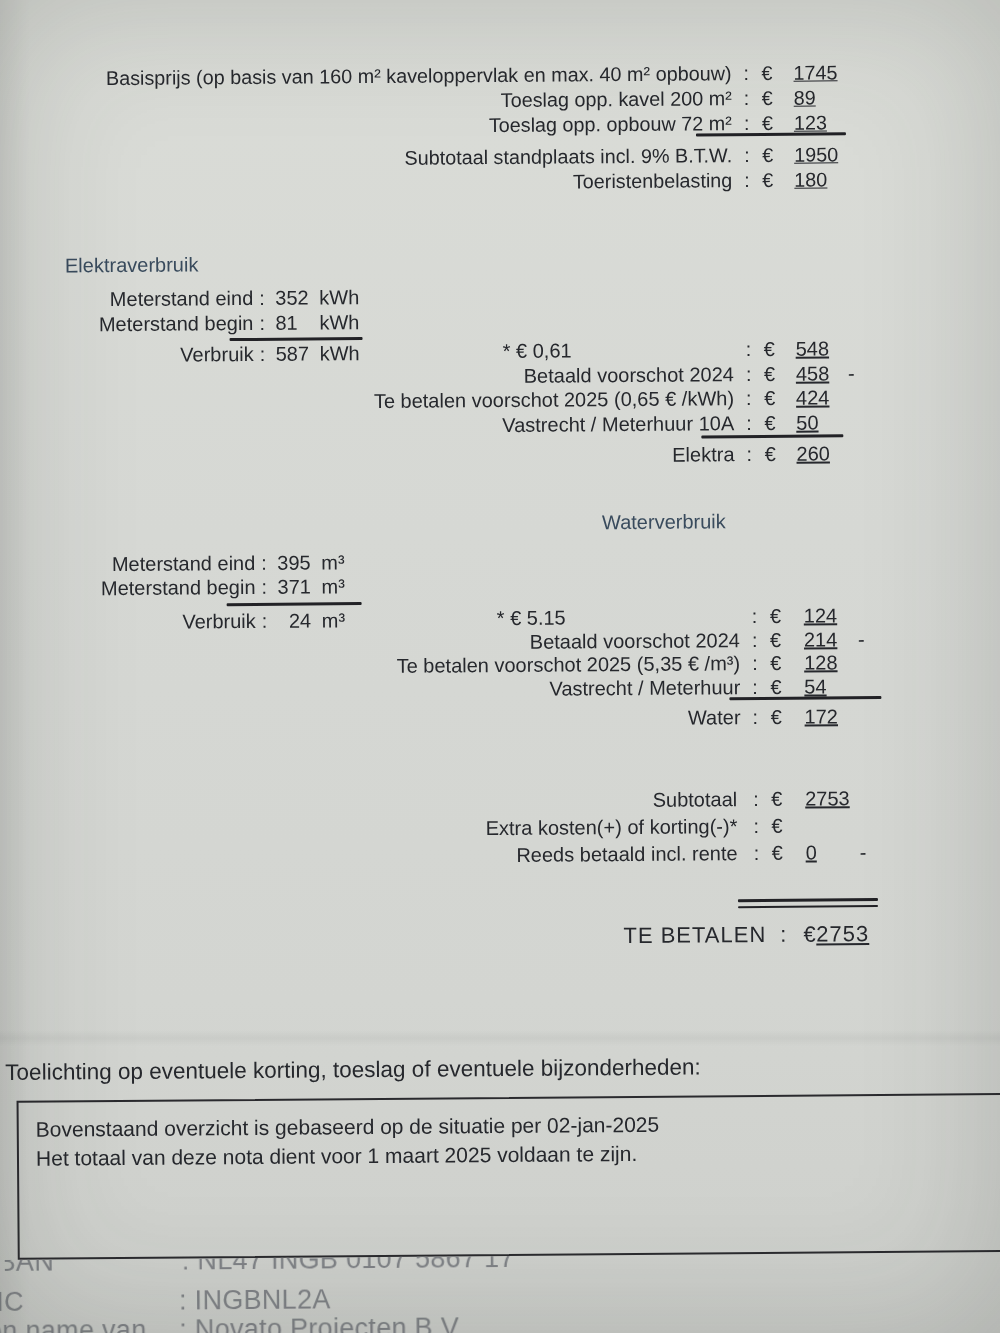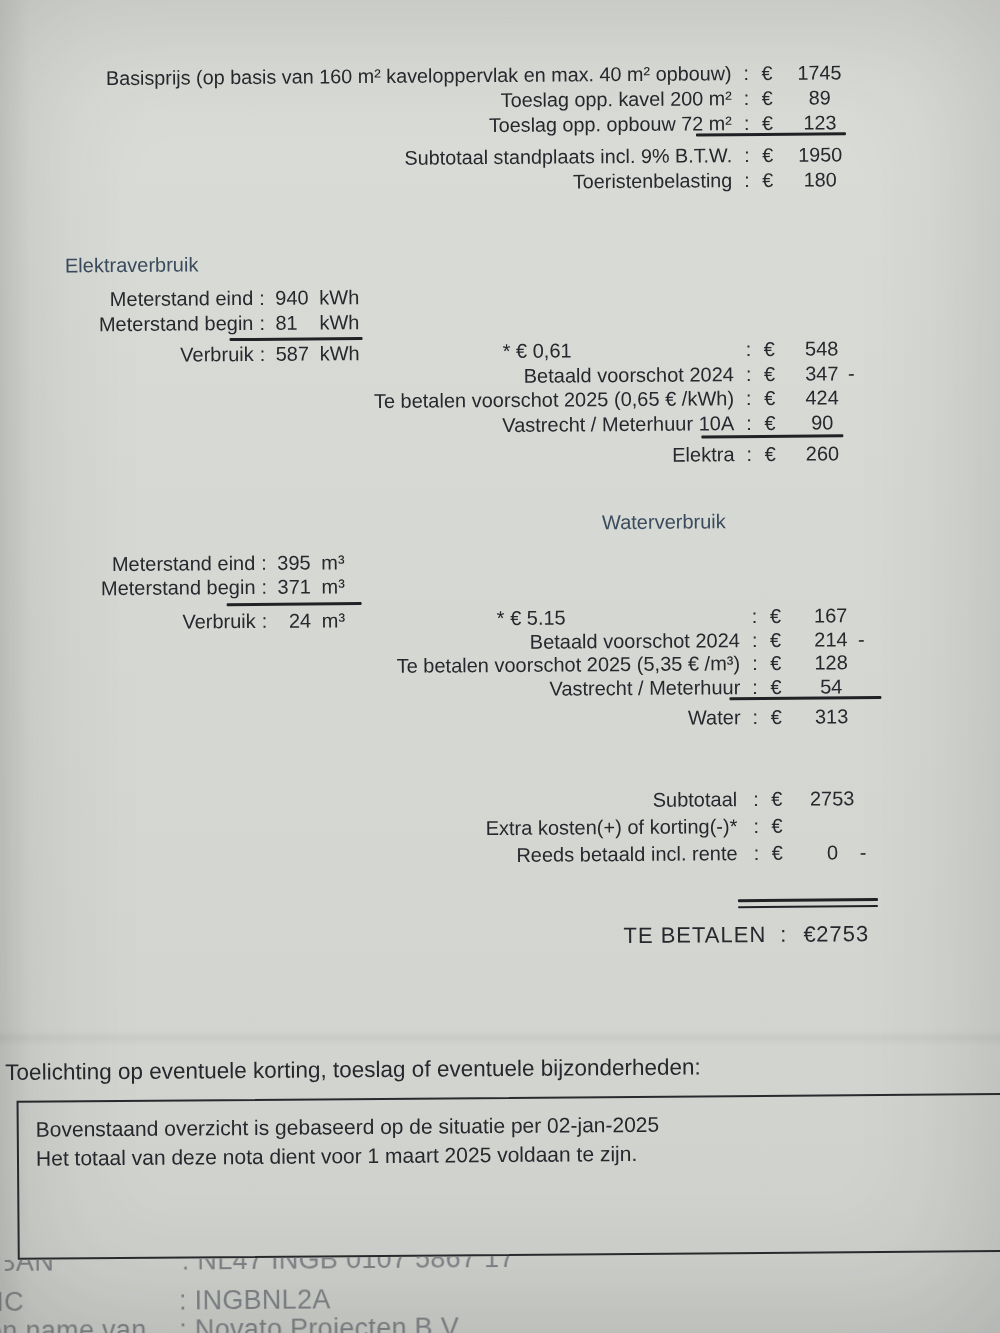--- a/index.html
+++ b/index.html
@@ -16,21 +16,21 @@
     position:absolute;inset:0;
     transform:rotate(-0.45deg);transform-origin:500px 650px;
     color:#26282d;font-size:20px;
   }
   .abs{position:absolute;}
   .hdr{color:#394b5d;}
   
   .mrow{display:flex;align-items:baseline;height:var(--rh,25px);white-space:nowrap;}
   .mrow .lbl{flex:1;text-align:right;padding-right:8px;}
   .mrow .sep{width:50px;padding-left:4px;white-space:pre;word-spacing:7px;}
-  .mrow .amt{width:52px;text-align:center;position:relative;}
+  .mrow .amt{width:52px;text-align:left;position:relative;text-decoration:underline;}
   .mrow .sfx{position:absolute;left:100%;top:0;}
   
   .mtr{display:flex;align-items:baseline;height:25px;white-space:nowrap;}
   .mtr .mlbl{width:171px;text-align:right;padding-right:6px;}
   .mtr .mcol{width:16px;}
   .mtr .mval{width:44px;white-space:pre;}
   #secA{left:85px;top:64px;width:765px;--rh:25px;font-size:19.8px;}
   .gapA{height:7px;}
   #elekTitle{left:68px;top:251px;}
   #elekMeter{left:85px;top:285px;width:300px;}
@@ -101,21 +101,21 @@
       <span class="amt"><span>180</span></span>
     </div>
   </section>
 
   <div id="elekTitle" class="abs hdr">Elektraverbruik</div>
 
   <section id="elekMeter" class="abs">
     <div class="mtr">
       <span class="mlbl">Meterstand eind</span>
       <span class="mcol">:</span>
-      <span class="mval">940</span>
+      <span class="mval">352</span>
       <span class="munit">kWh</span>
     </div>
     <div class="mtr">
       <span class="mlbl">Meterstand begin</span>
       <span class="mcol">:</span>
       <span class="mval">81</span>
       <span class="munit">kWh</span>
     </div>
     <div class="mtr vrow">
       <span class="mlbl">Verbruik</span>
@@ -127,31 +127,31 @@
 
   <section id="elekCosts" class="abs">
     <div class="mrow rate">
       <span class="lbl">* € 0,61</span>
       <span class="sep">: €</span>
       <span class="amt"><span>548</span></span>
     </div>
     <div class="mrow">
       <span class="lbl">Betaald voorschot 2024</span>
       <span class="sep">: €</span>
-      <span class="amt"><span>347</span><span class="sfx">-</span></span>
+      <span class="amt"><span>458</span><span class="sfx">-</span></span>
     </div>
     <div class="mrow">
       <span class="lbl">Te betalen voorschot 2025 (0,65 € /kWh)</span>
       <span class="sep">: €</span>
       <span class="amt"><span>424</span></span>
     </div>
     <div class="mrow">
       <span class="lbl">Vastrecht / Meterhuur 10A</span>
       <span class="sep">: €</span>
-      <span class="amt"><span>90</span></span>
+      <span class="amt"><span>50</span></span>
     </div>
     <div class="mrow total">
       <span class="lbl">Elektra</span>
       <span class="sep">: €</span>
       <span class="amt"><span>260</span></span>
     </div>
   </section>
 
   <div id="waterTitle" class="abs hdr">Waterverbruik</div>
 
@@ -173,41 +173,41 @@
       <span class="mcol">:</span>
       <span class="mval">  24</span>
       <span class="munit">m³</span>
     </div>
   </section>
 
   <section id="waterCosts" class="abs">
     <div class="mrow rate">
       <span class="lbl">* € 5.15</span>
       <span class="sep">: €</span>
-      <span class="amt"><span>167</span></span>
+      <span class="amt"><span>124</span></span>
     </div>
     <div class="mrow">
       <span class="lbl">Betaald voorschot 2024</span>
       <span class="sep">: €</span>
       <span class="amt"><span>214</span><span class="sfx">-</span></span>
     </div>
     <div class="mrow">
       <span class="lbl">Te betalen voorschot 2025 (5,35 € /m³)</span>
       <span class="sep">: €</span>
       <span class="amt"><span>128</span></span>
     </div>
     <div class="mrow">
       <span class="lbl">Vastrecht / Meterhuur</span>
       <span class="sep">: €</span>
       <span class="amt"><span>54</span></span>
     </div>
     <div class="mrow total">
       <span class="lbl">Water</span>
       <span class="sep">: €</span>
-      <span class="amt"><span>313</span></span>
+      <span class="amt"><span>172</span></span>
     </div>
   </section>
 
   <section id="totals" class="abs">
     <div class="mrow">
       <span class="lbl">Subtotaal</span>
       <span class="sep">: €</span>
       <span class="amt"><span>2753</span></span>
     </div>
     <div class="mrow">

